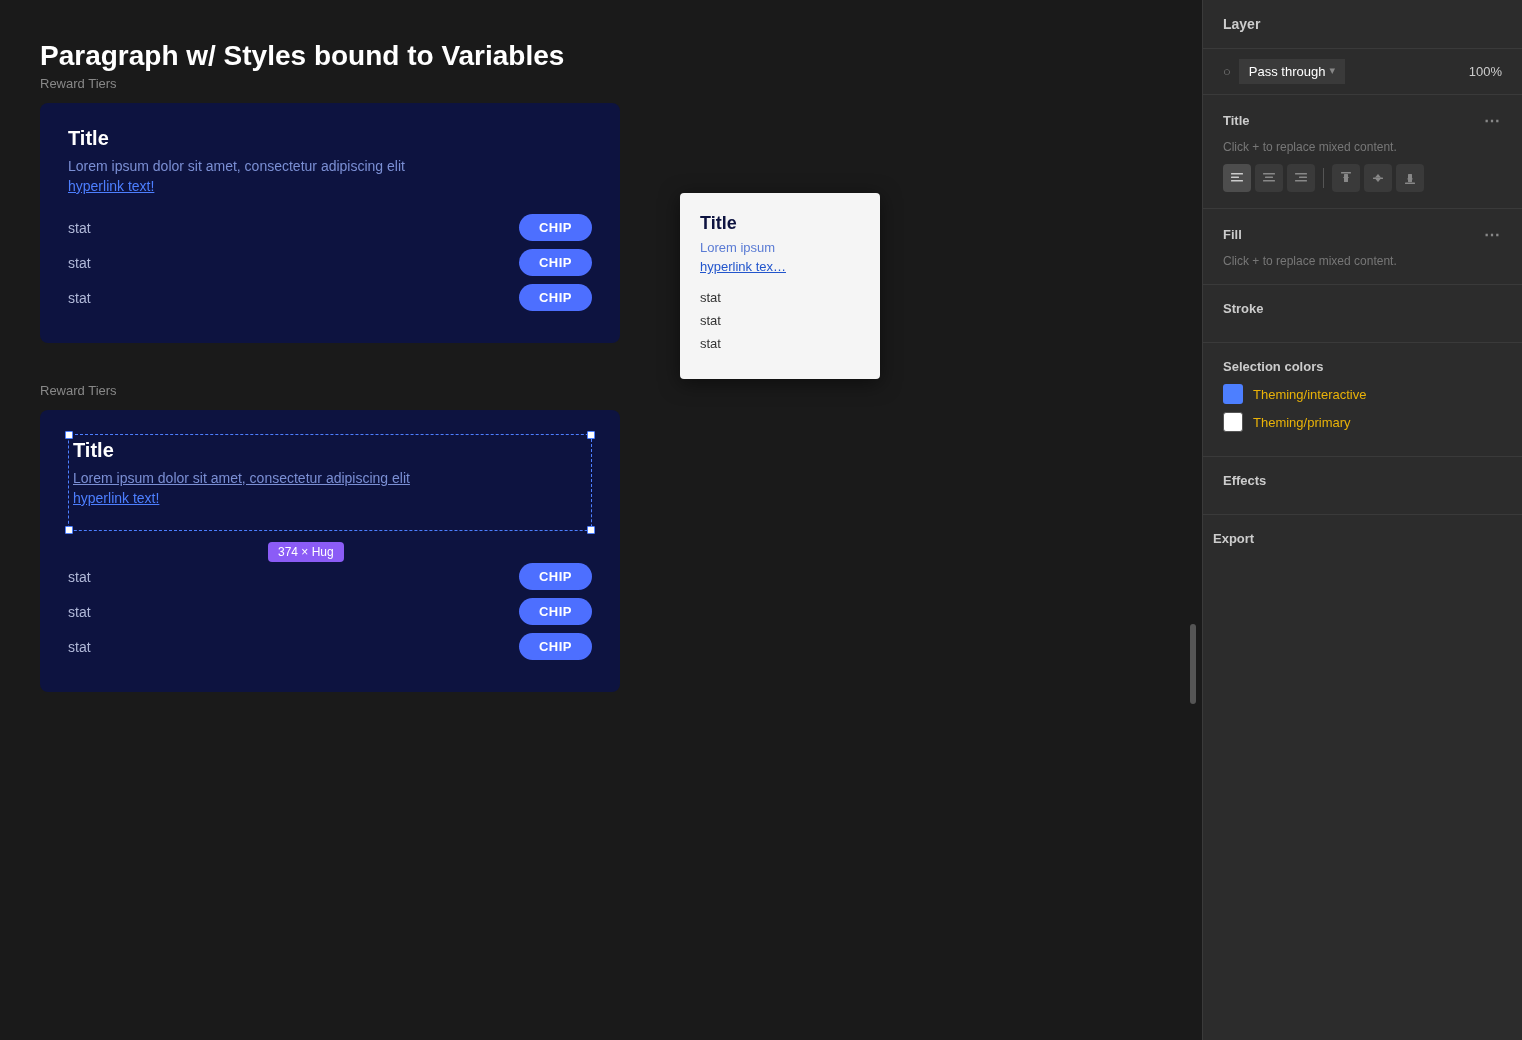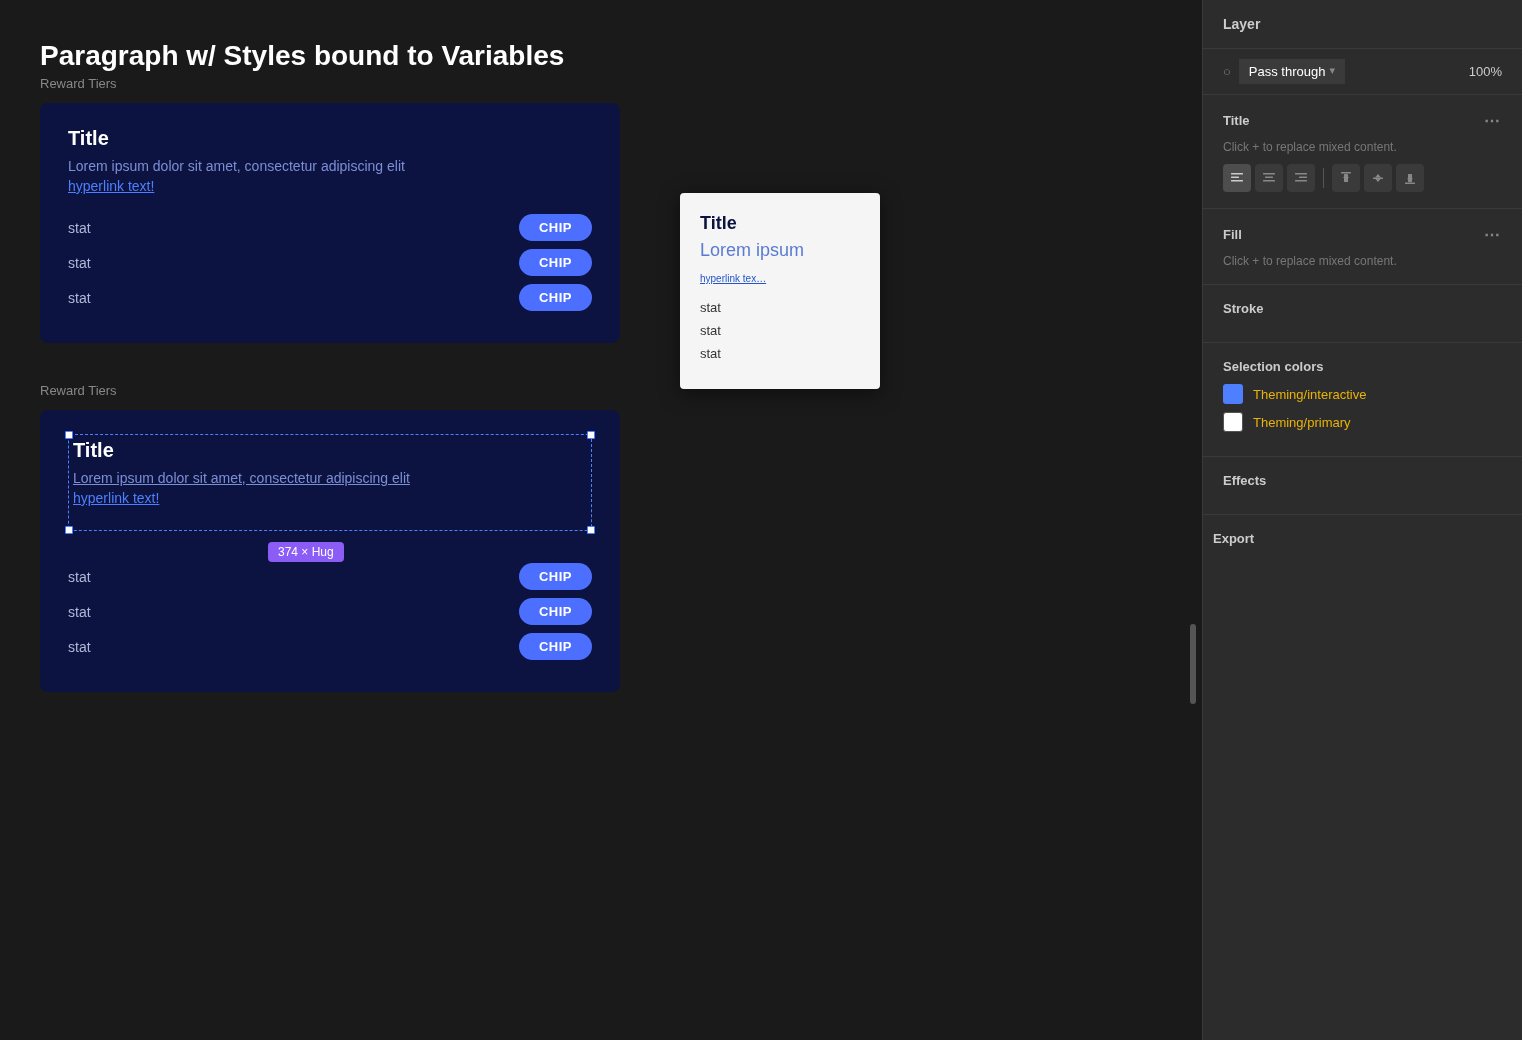--- a/index.html
+++ b/index.html
@@ -109,27 +109,27 @@
     }
 
     .preview-title {
       font-size: 18px;
       font-weight: 700;
       color: #0d1340;
       margin-bottom: 6px;
     }
 
     .preview-body {
-      font-size: 18px;
+      font-size: 13px;
       color: #5a7bd4;
-      margin-bottom: 12px;
+      margin-bottom: 4px;
     }
 
     .preview-hyperlink {
-      font-size: 10px;
+      font-size: 13px;
       color: #2255cc;
       text-decoration: underline;
       margin-bottom: 16px;
       display: block;
     }
 
     .preview-stat {
       font-size: 13px;
       color: #333;
       margin-bottom: 8px;

